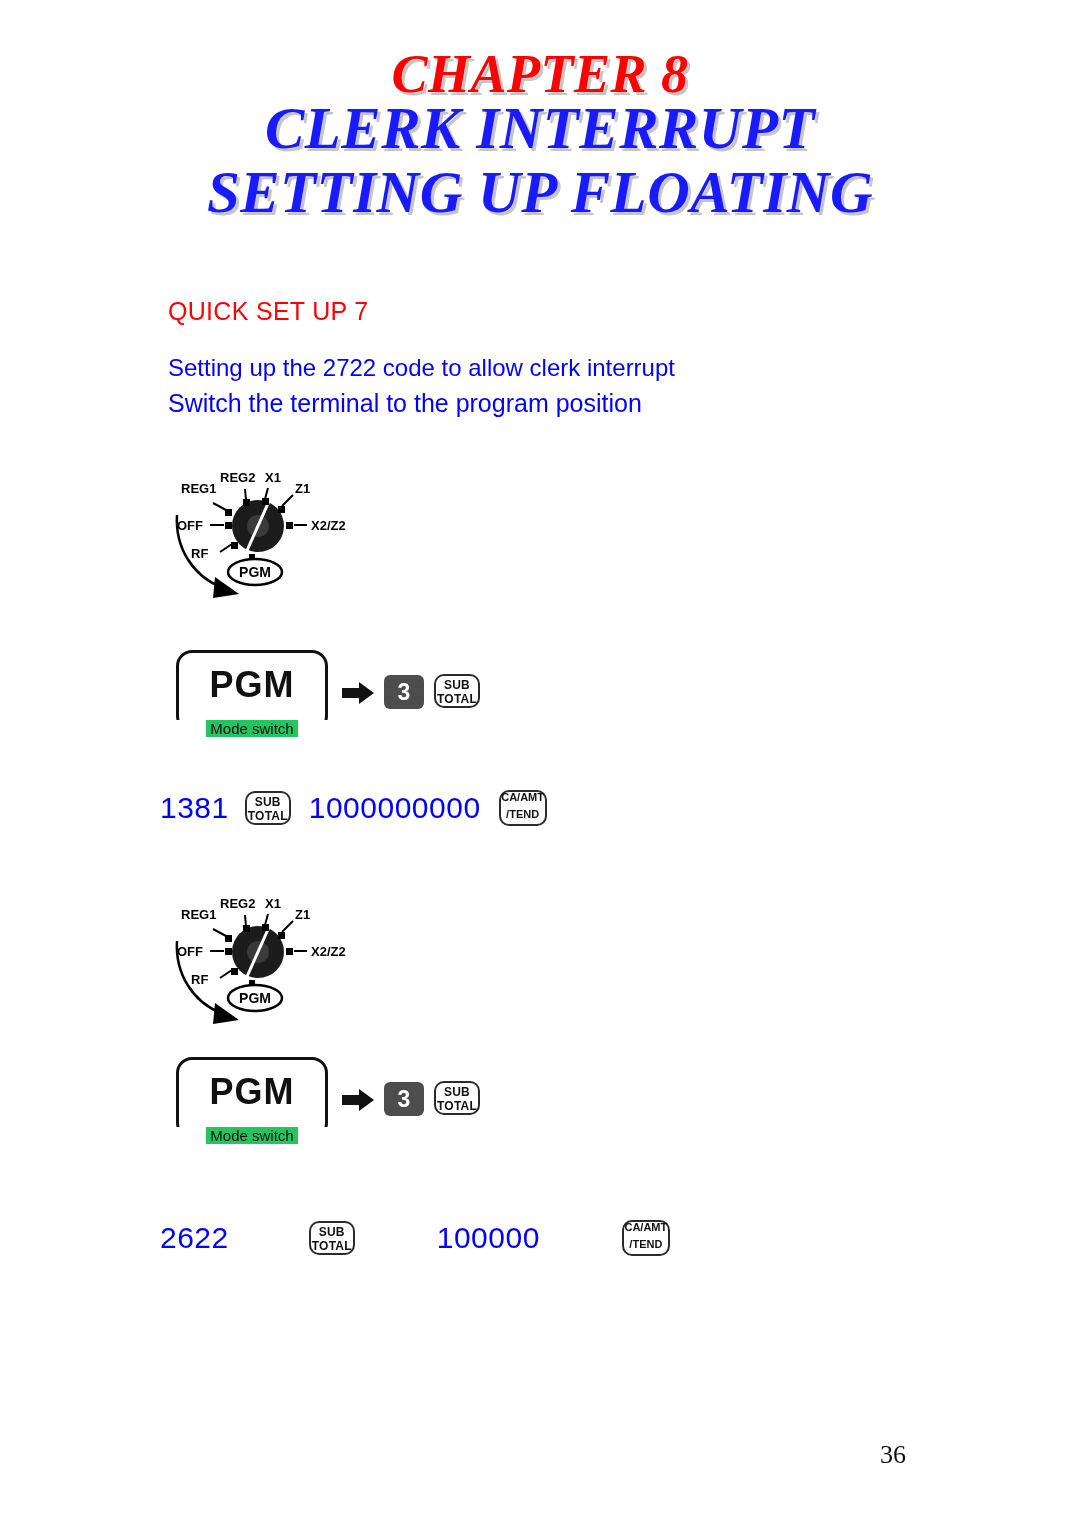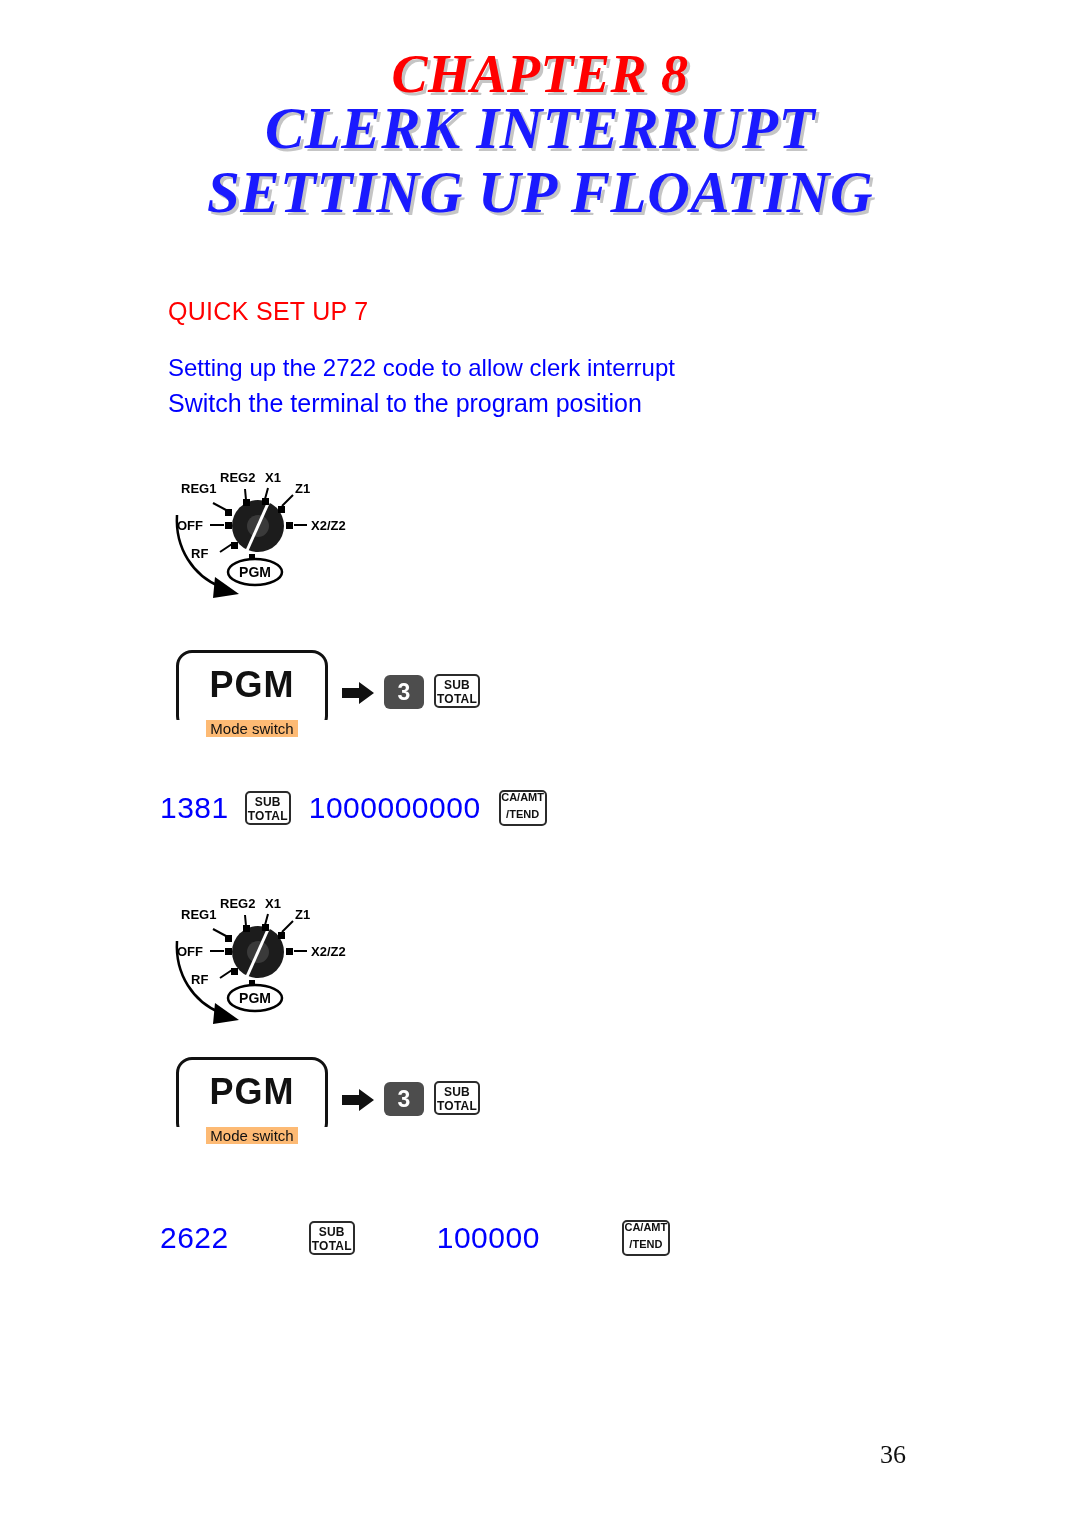--- a/index.html
+++ b/index.html
@@ -112,21 +112,21 @@
     position: absolute;
     left: 0;
     top: 70px;
     width: 152px;
     text-align: center;
     font-size: 15px;
     color: #111111;
     background: #ffffff;
     font-family: "Liberation Sans", sans-serif;
   }
-  .pgm-modeswitch span { background:#fdba74; padding: 0 4px; }
+  .pgm-modeswitch span { background:#22c55e; padding: 0 4px; }
 
   .arrow-right {
     position: absolute;
     left: 166px;
     top: 30px;
     width: 34px;
     height: 26px;
   }
 
   .key-3 {
@@ -143,21 +143,21 @@
     text-align: center;
     line-height: 34px;
     font-family: "Liberation Sans", sans-serif;
   }
 
   
   .keycap {
     display: inline-block;
     box-sizing: border-box;
     border: 2px solid #2b2b2b;
-    border-radius: 5px;
+    border-radius: 10px;
     background: #ffffff;
     color: #111111;
     text-align: center;
     font-family: "Liberation Sans", sans-serif;
     vertical-align: middle;
   }
   .keycap .l1, .keycap .l2 { display: block; line-height: 1.0; }
 
   .keycap-subtotal {
     width: 46px;

